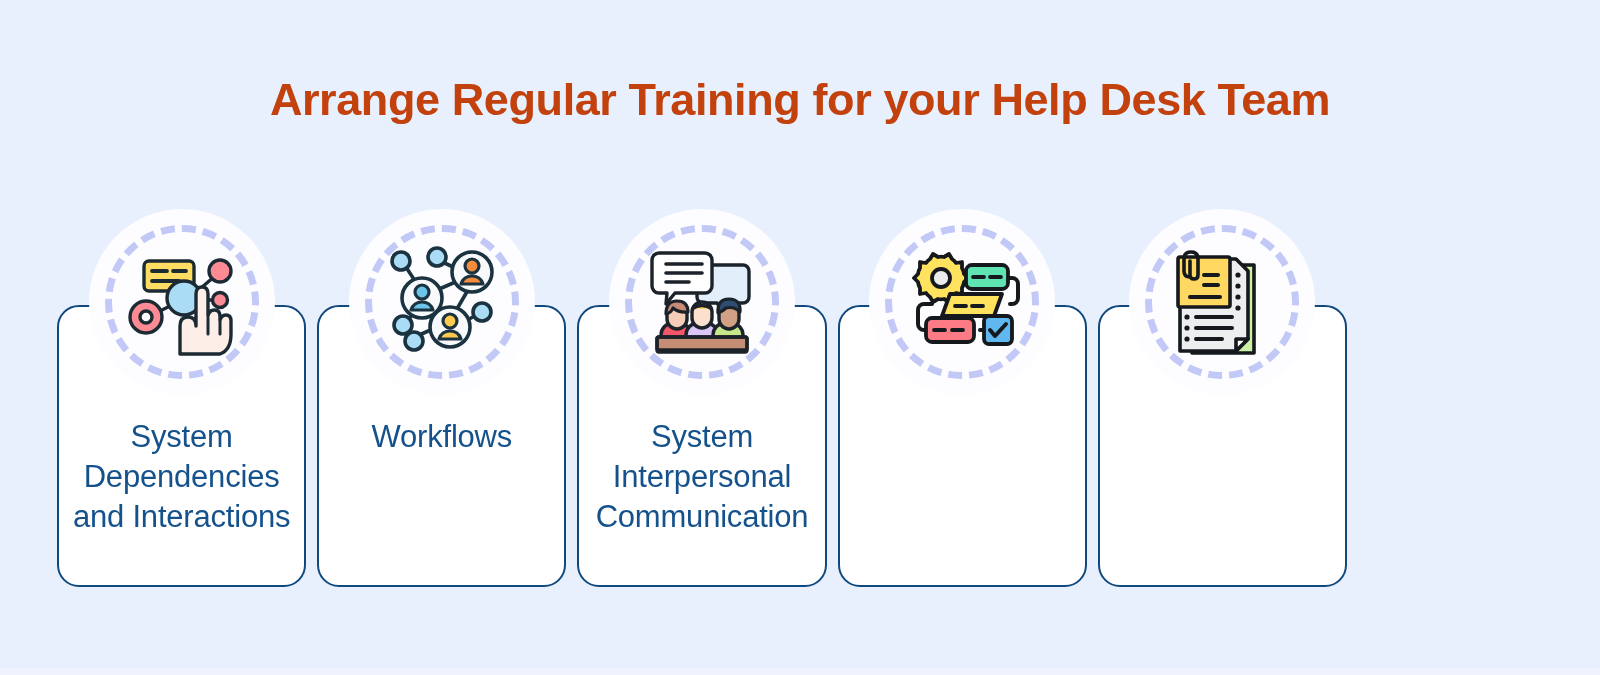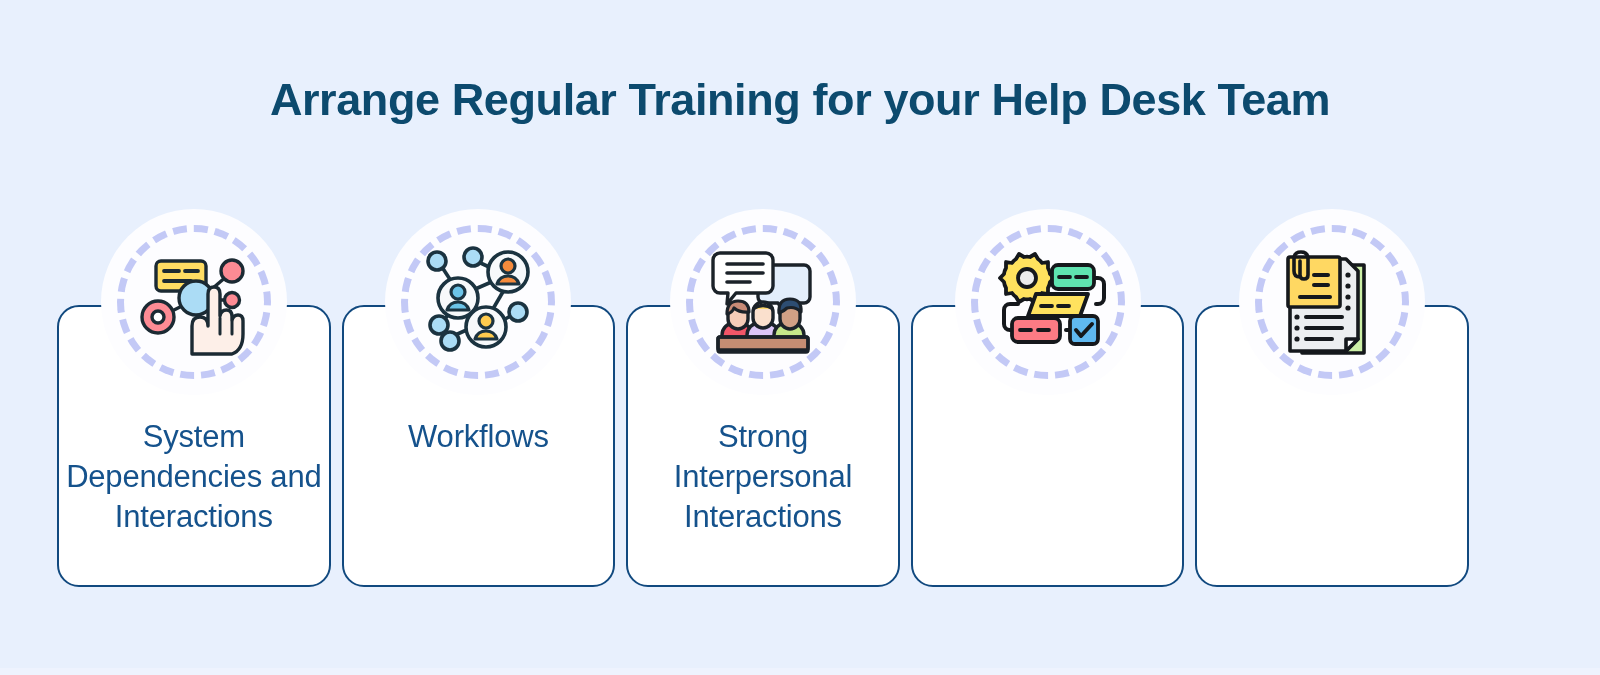--- a/index.html
+++ b/index.html
@@ -33,31 +33,31 @@
   
   .title {
     position: absolute;
     top: 74px;
     left: 0;
     width: 1600px;
     text-align: center;
     font-size: 45px;
     font-weight: bold;
     letter-spacing: -0.4px;
-    color: #0c4a6e;
+    color: #c2410c;
     line-height: 1.15;
     white-space: nowrap;
   }
 
   
   .cards {
     position: absolute;
     top: 305px;
     left: 57px;
-    width: 1412px;
+    width: 1290px;
     height: 282px;
     display: flex;
     gap: 11px;
   }
   .card {
     position: relative;
     flex: 1 1 0;
     background: #ffffff;
     border: 2px solid #11497f;
     border-radius: 22px;
@@ -220,21 +220,21 @@
 
             <path d="M72 108 v-14 a12 12 0 0 1 12 -12 h6 a12 12 0 0 1 12 12 v14 z" fill="#c5e88a" stroke="#1b2229" stroke-width="3.4" stroke-linejoin="round"></path>
             <path d="M78 72 a10 10 0 0 1 20 0 v6 a10 10 0 0 1 -20 0 z" fill="#d1a085" stroke="#1b2229" stroke-width="3.4"></path>
             <path d="M77 72 q-1 -14 11 -14 q12 0 11 13 q-6 -6 -14 -4 q-3 3 -8 5 z" fill="#2d4d72" stroke="#1b2229" stroke-width="3.2" stroke-linejoin="round"></path>
 
             <rect x="16" y="96" width="90" height="13" rx="2" fill="#c58d73" stroke="#1b2229" stroke-width="3.4"></rect>
             <rect x="16" y="96" width="90" height="15" rx="2" fill="none" stroke="#1b2229" stroke-width="3.4"></rect>
           </svg>
         </div>
       </div>
-      <div class="card-label">Strong Interpersonal Interactions</div>
+      <div class="card-label">System Interpersonal Communication</div>
     </div>
 
     <div class="card">
       <div class="medallion">
         <div class="ring"></div>
         <div class="art">
           <svg width="120" height="120" viewBox="0 0 120 120">
 
             <g fill="none" stroke="#15181c" stroke-width="4" stroke-linecap="round" stroke-linejoin="round">
               <path d="M104 36 h6 a6 6 0 0 1 6 6 v14 a6 6 0 0 1 -6 6 h-2"></path>

